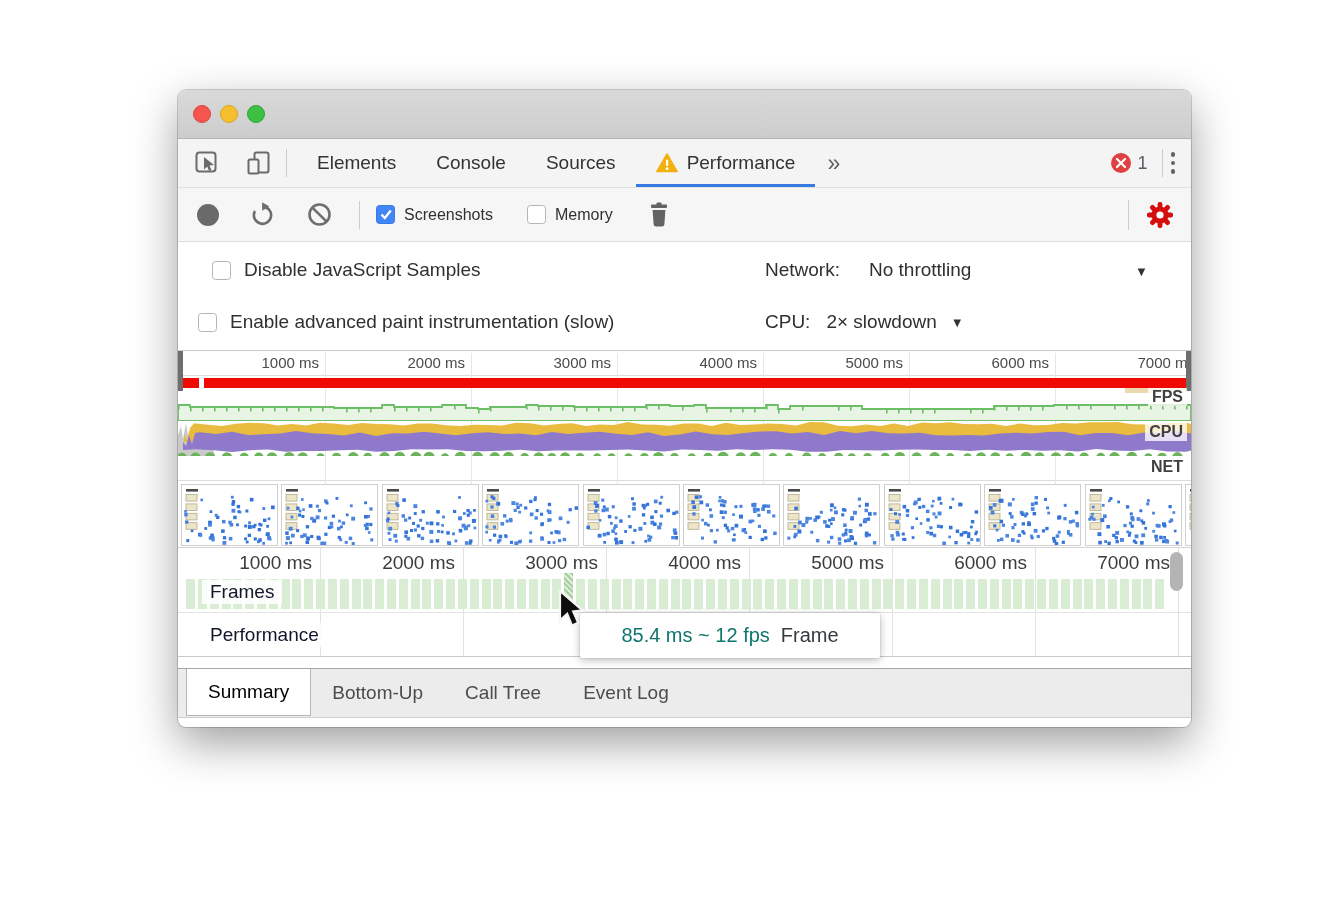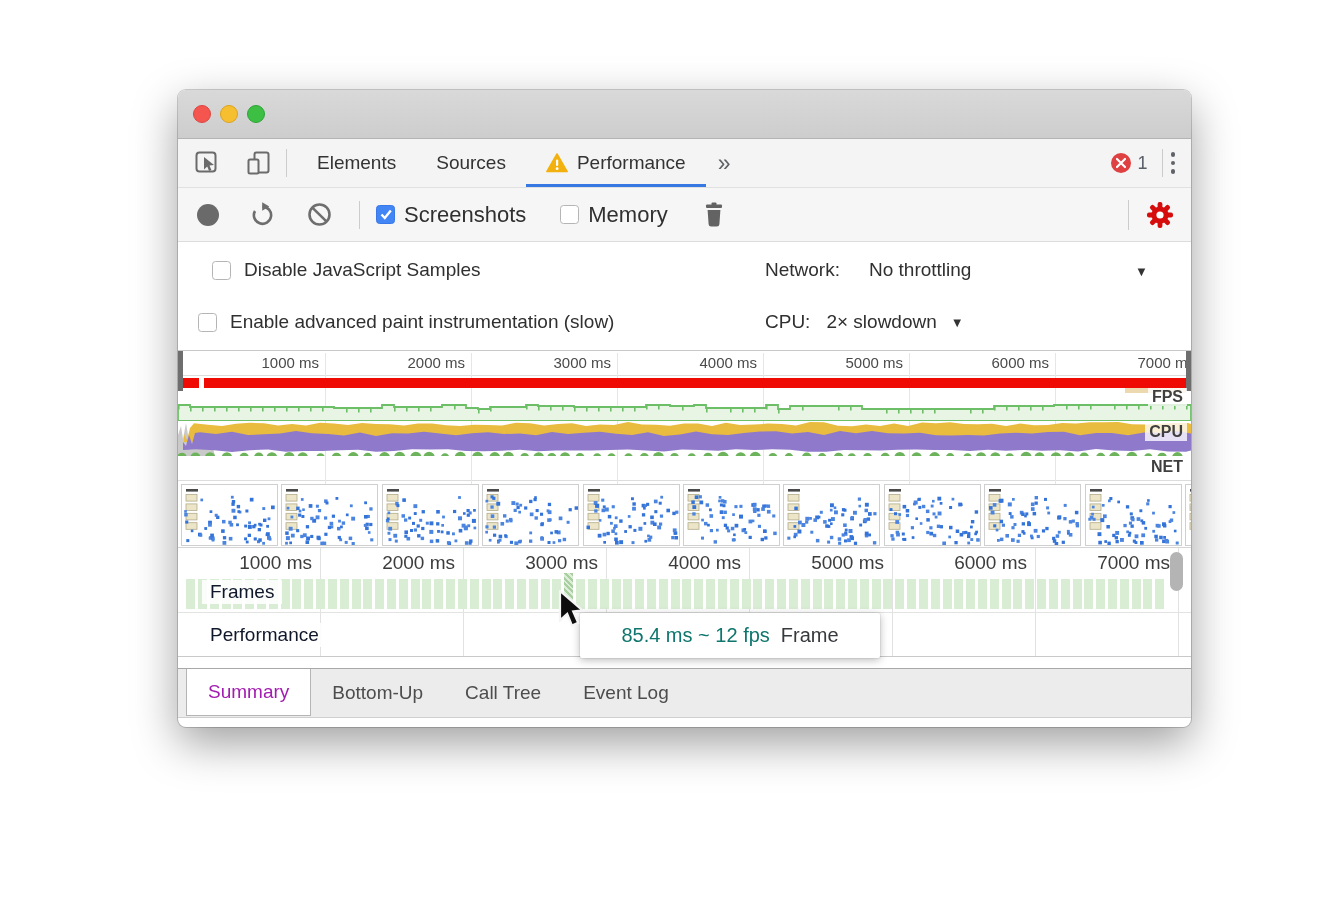--- a/index.html
+++ b/index.html
@@ -34,21 +34,21 @@
   .err-count{font-size:18px;color:#5a6069;margin:0 10px 0 6px;}
   .kebab{display:flex;flex-direction:column;gap:4px;padding:0 16px 0 4px;}
   .kebab i{width:4.5px;height:4.5px;border-radius:50%;background:#5f6368;}
   
   .toolbar{position:absolute;left:0;top:98px;width:1013px;height:54px;background:#f6f6f6;
     border-bottom:1px solid #dcdcdc;display:flex;align-items:center;}
   .rec-circle{width:22px;height:22px;border-radius:50%;background:#6a6a6a;margin-left:19px;}
   .tb-icon{margin-left:30px;display:flex;}
   .chk{width:19px;height:19px;border-radius:3.5px;border:1.5px solid #b5b5b5;background:#fff;}
   .chk.checked{background:#4285f4;border-color:#3b78e7;display:flex;align-items:center;justify-content:center;}
-  .tb-label{font-size:22px;color:#303030;margin-left:9px;white-space:nowrap;}
+  .tb-label{font-size:16px;color:#303030;margin-left:9px;white-space:nowrap;}
   .toolbar-right{margin-left:auto;display:flex;align-items:center;}
   
   .options{position:absolute;left:0;top:152px;width:1013px;height:109px;background:#fff;
     border-bottom:1px solid #c9c9c9;}
   .opt-row{position:absolute;display:flex;align-items:center;gap:13px;}
   .opt-label{font-size:19px;color:#303030;white-space:nowrap;}
   .dd-arrow{font-size:13px;color:#333;}
   
   .overview{position:absolute;left:0;top:261px;width:1013px;height:197px;background:#fff;
     border-bottom:1px solid #d5d5d5;overflow:hidden;}
@@ -78,21 +78,21 @@
   .tooltip{position:absolute;left:402px;top:523px;width:300px;height:45px;background:#fff;
     box-shadow:0 2px 8px rgba(0,0,0,.28), 0 0 0 1px rgba(0,0,0,.05);border-radius:2px;z-index:40;
     display:flex;align-items:center;justify-content:center;font-size:20px;white-space:nowrap;}
   .tt-metric{color:#0f766e;}
   .tt-suffix{color:#36393d;margin-left:11px;}
   .cursor{position:absolute;left:380px;top:500px;z-index:60;}
   
   .bottombar{position:absolute;left:0;top:578px;width:1013px;height:50px;background:#ececec;
     border-top:1px solid #a8a8a8;border-bottom:1px solid #cfcfcf;display:flex;align-items:center;}
   .btab{font-size:19px;color:#4d4d4d;padding:0 21px;height:100%;display:flex;align-items:center;white-space:nowrap;}
-  .btab.active{background:#fff;border:1px solid #b5b5b5;border-top:none;color:#a21caf;margin-left:8px;
+  .btab.active{background:#fff;border:1px solid #b5b5b5;border-top:none;color:#000000;margin-left:8px;
     height:47px;align-self:flex-start;}
 </style>
 </head>
 <body>
 
 <div class="window">
 
   <div class="titlebar">
     <div class="traffic t-red"></div>
     <div class="traffic t-yellow"></div>
@@ -107,20 +107,21 @@
       </svg>
     </div>
     <div class="icon-btn" style="margin-left:18px">
       <svg width="28" height="28" viewBox="0 0 28 28">
         <rect x="9.5" y="3.5" width="14" height="20" rx="2" fill="none" stroke="#6b6b6b" stroke-width="2"></rect>
         <rect x="3.5" y="10.5" width="10" height="14" rx="1.5" fill="#f4f4f4" stroke="#6b6b6b" stroke-width="2"></rect>
       </svg>
     </div>
     <div class="vsep"></div>
     <div class="tab">Elements</div>
+    <div class="tab">Console</div>
     <div class="tab">Sources</div>
     <div class="tab active">
       <span class="warn-wrap">
         <svg width="22" height="20" viewBox="0 0 22 20">
           <path d="M11 1 L21.2 18.6 L0.8 18.6 Z" fill="#f2b10e" stroke="#f2b10e" stroke-width="1.5" stroke-linejoin="round"></path>
           <rect x="10" y="6.5" width="2.2" height="6.5" rx="1" fill="#fff"></rect>
           <circle cx="11.1" cy="15.7" r="1.4" fill="#fff"></circle>
         </svg>
       </span>
       <span>Performance</span>

